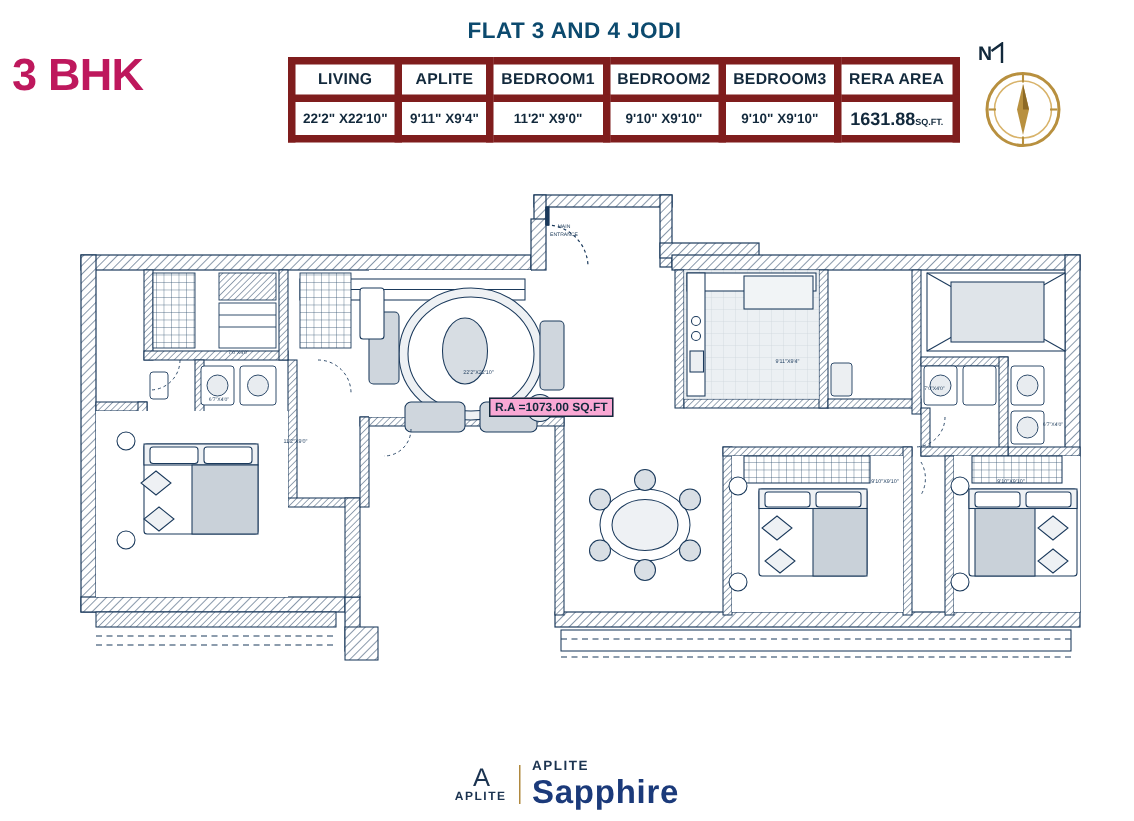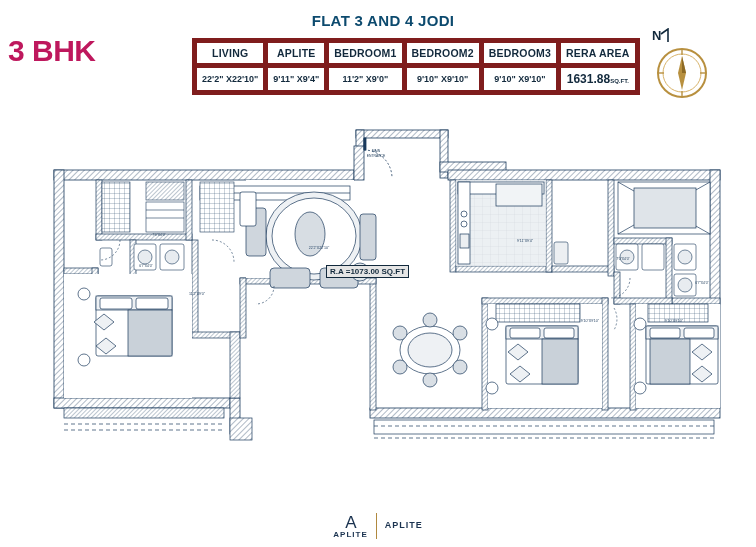--- a/index.html
+++ b/index.html
@@ -65,21 +65,21 @@
   }
   .tiny-label {
     font-size:3.4px;
     fill:#24415f;
     font-family:"Liberation Sans", sans-serif;
     text-anchor:middle;
   }
   #ra-note {
     position:absolute; left:292px; top:147px;
     font-size:8px; font-weight:bold; color:#12293c;
-    background:#e5e5e5; padding:1px 3px;
+    background:#f9a8d4; padding:1px 3px;
     border:0.5px solid #12293c;
   }
 
   
   #brand {
     position:absolute; left:0; right:0; bottom:8px;
     display:flex; justify-content:center; align-items:center; gap:8px;
   }
   #brand .mark {
     display:flex; flex-direction:column; align-items:center;
@@ -366,14 +366,15 @@
 </div>
 
 <div id="brand">
   <div class="mark">
     <span class="glyph">A</span>
     <span class="word">APLITE</span>
   </div>
   <div class="divider"></div>
   <div class="names">
     <span class="aplite">APLITE</span>
+    <span class="sapphire">Sapphire</span>
   </div>
 </div>
 
 </body></html>

